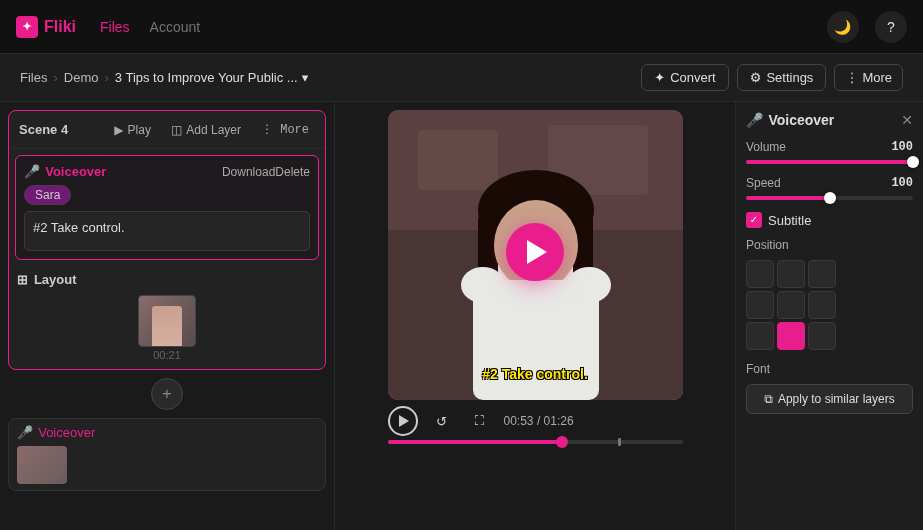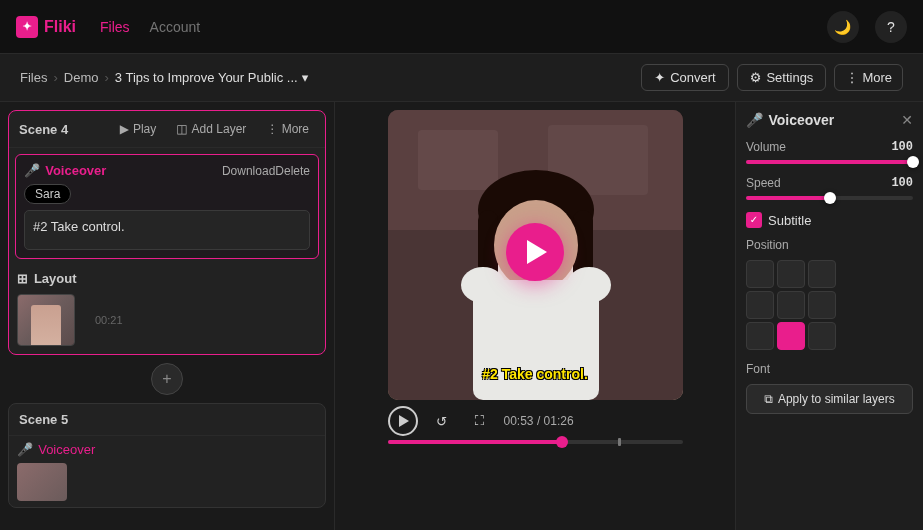--- a/index.html
+++ b/index.html
@@ -184,20 +184,21 @@
       padding: 3px 6px;
       border-radius: 4px;
     }
     .btn-scene-more {
       background: transparent;
       border: none;
       color: #aaa;
       cursor: pointer;
       font-size: 12px;
       padding: 3px 6px;
+      font-family: Liberation Mono, monospace;
     }
 
     
     .voiceover-section {
       padding: 8px;
       border: 1.5px solid #e91e8c;
       border-radius: 6px;
       margin: 6px;
       background: #1e1a1e;
     }
@@ -218,21 +219,21 @@
     }
     .voiceover-action-btn {
       background: transparent;
       border: none;
       color: #aaa;
       cursor: pointer;
       font-size: 12px;
     }
     .voice-tag {
       display: inline-block;
-      background: #000000;
+      background: #701a75;
       border: 1px solid #444;
       border-radius: 12px;
       padding: 2px 10px;
       font-size: 12px;
       color: #ccc;
       margin-bottom: 6px;
       cursor: pointer;
     }
     .voiceover-text {
       background: #252525;
@@ -259,22 +260,22 @@
     .layout-title {
       display: flex; align-items: center; gap: 6px;
       font-size: 13px;
       font-weight: 600;
       color: #ccc;
       margin-bottom: 8px;
     }
     .layout-preview {
       display: flex;
       align-items: center;
-      flex-direction: row;
-      gap: 20px;
+      flex-direction: column;
+      gap: 2px;
     }
     .layout-thumb {
       width: 58px; height: 52px;
       border-radius: 4px;
       background: #333;
       overflow: hidden;
       display: flex; align-items: center; justify-content: center;
       border: 1px solid #444;
     }
     .layout-thumb-inner {
@@ -702,23 +703,20 @@
           <div class="layout-time">00:21</div>
         </div>
       </div>
     </div>
 
     <div class="add-scene-btn">
       <span>+</span>
     </div>
 
     <div class="scene5-card">
-      <div class="scene-header">
-        <span class="scene-title">Scene 5</span>
-      </div>
       <div class="scene5-content">
         <div class="scene5-voice">
           <span>🎤</span>
           <span>Voiceover</span>
         </div>
         <div class="scene5-thumb"></div>
       </div>
     </div>
   </div>
 

